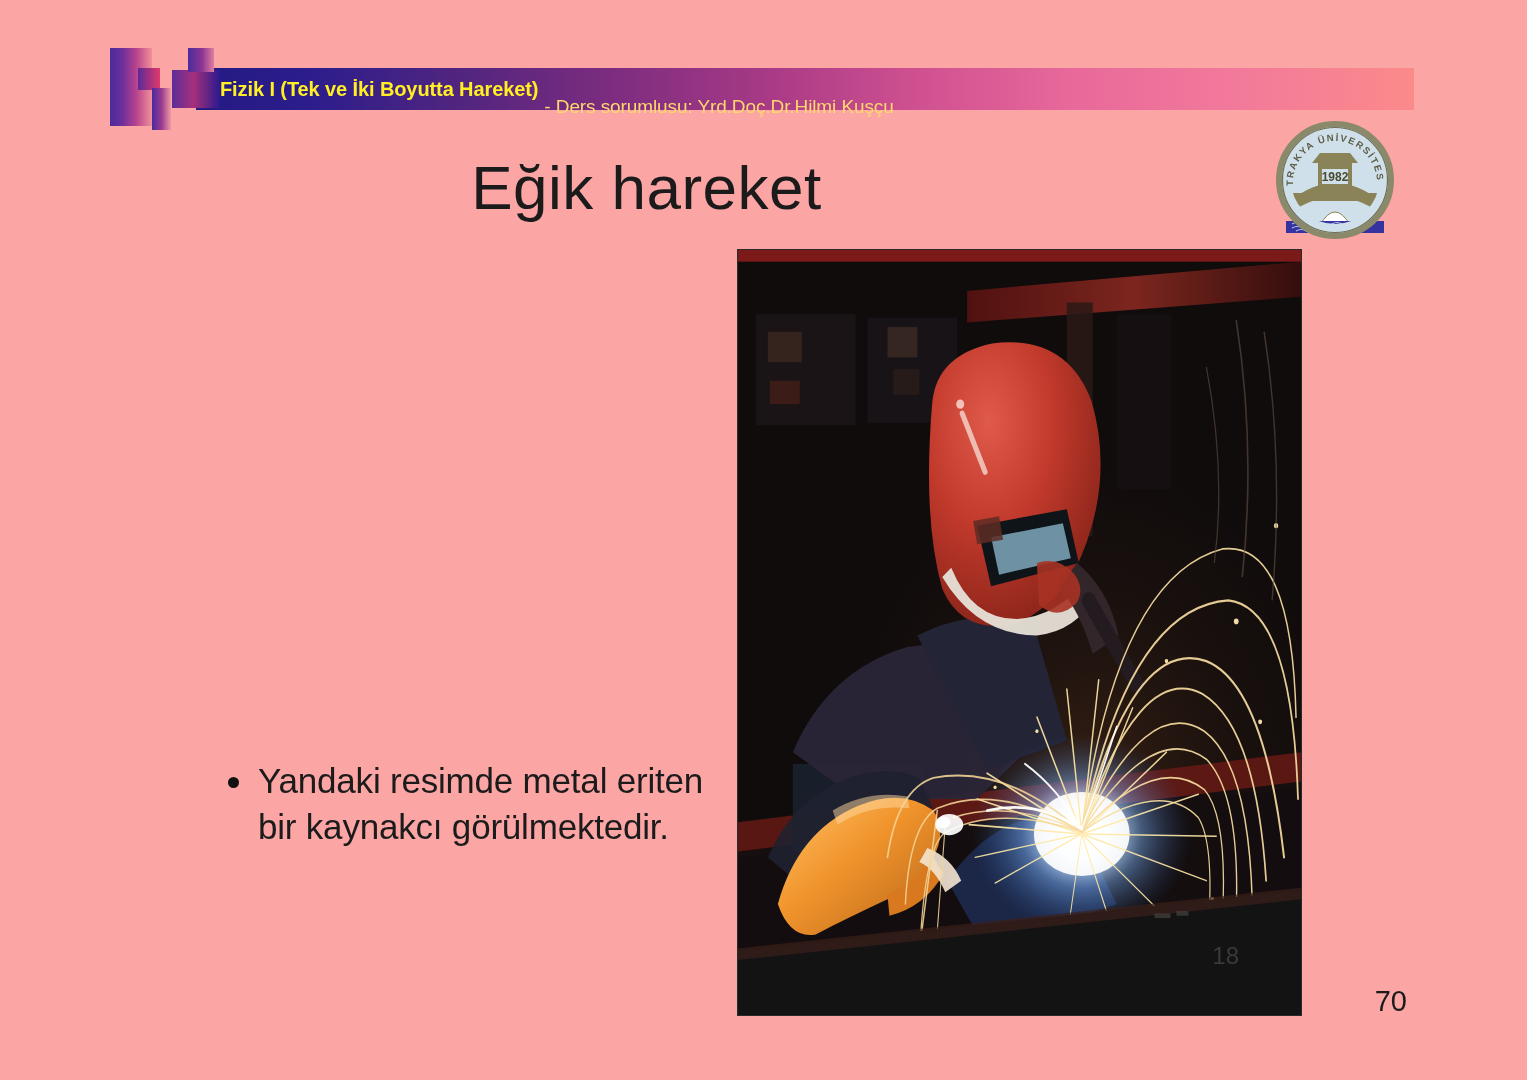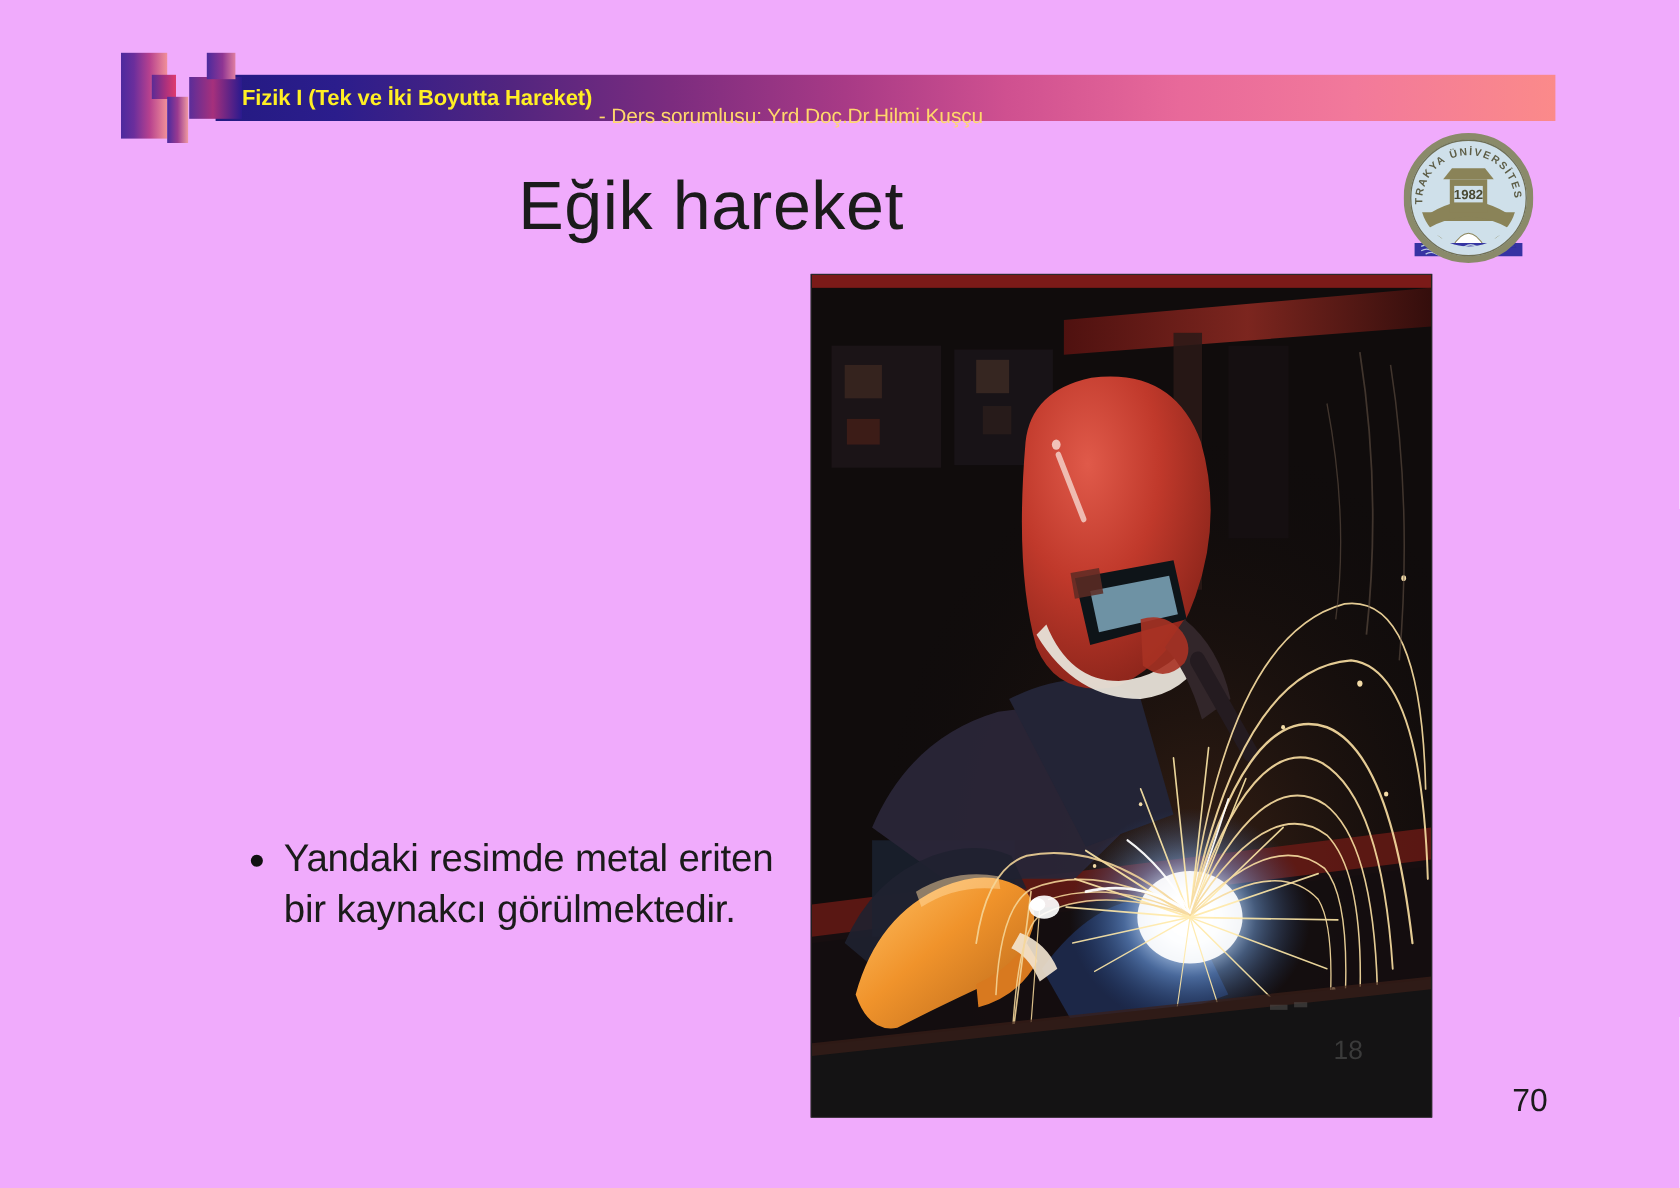--- a/index.html
+++ b/index.html
@@ -14,21 +14,21 @@
     overflow: hidden;
     font-family: "Liberation Sans", sans-serif;
   }
 
   
   #slide {
     position: absolute;
     left: 0; top: 0;
     width: 1527px;
     height: 1080px;
-    background: #f0abfc;
+    background: #fca5a5;
   }
 
   
   .deco {
     position: absolute;
     z-index: 3;
   }
   .deco-tall-left {
     left: 110px; top: 48px;
     width: 42px; height: 78px;

